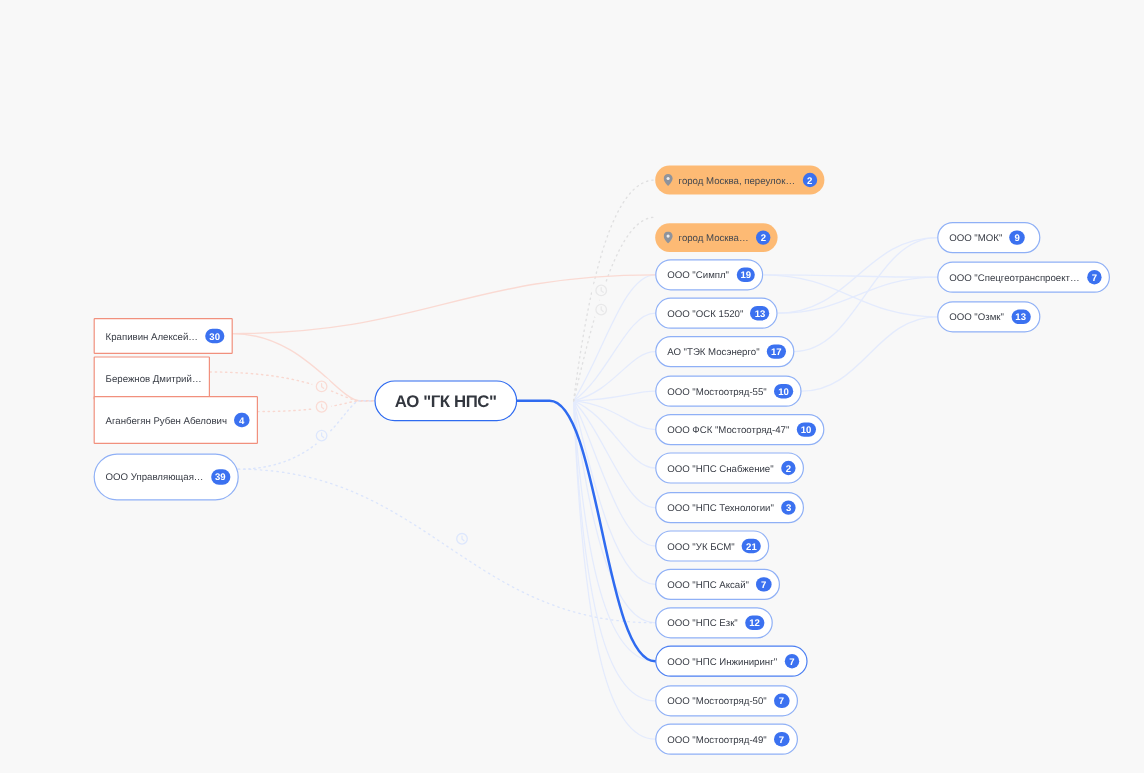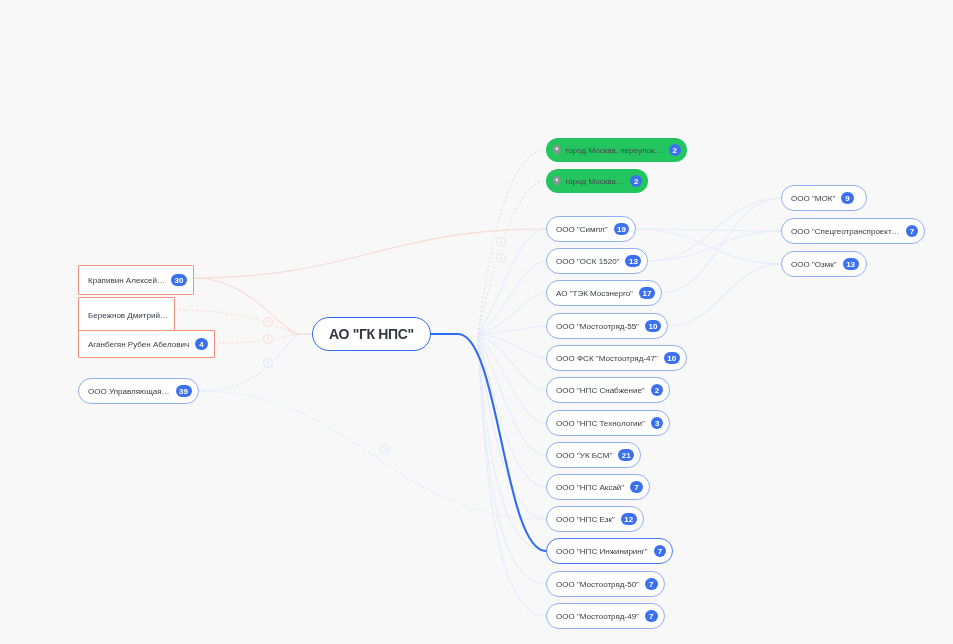--- a/index.html
+++ b/index.html
@@ -11,21 +11,21 @@
   .node{position:absolute;display:inline-flex;align-items:center;box-sizing:border-box;
         background:#ffffff;white-space:nowrap;padding:0 6px 0 9px;}
   .node .lbl{color:#383c45;font-size:8.05px;letter-spacing:-0.01px;}
   .badge{display:inline-flex;align-items:center;justify-content:center;
          background:#3b71f0;color:#fff;border-radius:999px;font-size:8px;
          height:12.6px;min-width:12.6px;padding:0 3.5px;margin-left:6px;box-sizing:border-box;
          font-weight:bold;}
   .n-org{border:1px solid #8fb0f6;border-radius:999px;min-width:86px;}
   .n-org-strong{border:1px solid #4b7ff2;border-radius:999px;}
   .n-person{border:1px solid #f1907d;border-radius:1px;}
-  .n-place{background:#22c55e;border-radius:999px;padding-left:7px;}
+  .n-place{background:#fdba74;border-radius:999px;padding-left:7px;}
   .n-place .lbl{color:#44484f;}
   .n-center{border:1.6px solid #2f6bf0;border-radius:999px;justify-content:center;
             padding:0 16px;}
   .n-center .lbl{font-size:14px;font-weight:bold;color:#33373f;letter-spacing:-0.35px;}
   .pin{margin-right:5px;display:block;}
 </style>
 </head>
 <body>
 
 <div id="canvas">
@@ -90,40 +90,40 @@
       </g>
     </svg>
 <div class="node n-place" style="left: 546px; top: 138px; height: 24px;">
       <svg class="pin" width="7.5" height="10" viewBox="0 0 12 16">
         <path d="M6 0C2.7 0 0 2.7 0 6c0 4.5 6 10 6 10s6-5.5 6-10c0-3.3-2.7-6-6-6z" fill="#8f939b"></path>
         <circle cx="6" cy="6" r="2.1" fill="#eeeeef"></circle>
       </svg>
       <span class="lbl">город Москва, переулок…</span>
       <span class="badge">2</span>
     </div>
-    <div class="node n-place" style="left: 546px; top: 169px; height: 24px;">
+    <div class="node n-place" style="left: 546px; top: 186px; height: 24px;">
       <svg class="pin" width="7.5" height="10" viewBox="0 0 12 16">
         <path d="M6 0C2.7 0 0 2.7 0 6c0 4.5 6 10 6 10s6-5.5 6-10c0-3.3-2.7-6-6-6z" fill="#8f939b"></path>
         <circle cx="6" cy="6" r="2.1" fill="#eeeeef"></circle>
       </svg>
       <span class="lbl">город Москва…</span>
       <span class="badge">2</span>
     </div>
     <div class="node n-person" style="left: 78px; top: 265px; height: 30px;">
       <span class="lbl">Крапивин Алексей…</span>
       <span class="badge">30</span>
     </div>
     <div class="node n-person" style="left: 78px; top: 297px; height: 36px;">
       <span class="lbl">Бережнов Дмитрий…</span>
     </div>
-    <div class="node n-person" style="left: 78px; top: 330px; height: 28px;">
+    <div class="node n-person" style="left: 78px; top: 330px; height: 40px;">
       <span class="lbl">Аганбегян Рубен Абелович</span>
       <span class="badge">4</span>
     </div>
-    <div class="node n-org" style="left: 78px; top: 378px; height: 26px;">
+    <div class="node n-org" style="left: 78px; top: 378px; height: 39px;">
       <span class="lbl">ООО Управляющая…</span>
       <span class="badge">39</span>
     </div>
     <div class="node n-org" style="left: 546px; top: 216px; height: 26px;">
       <span class="lbl">ООО "Симпл"</span>
       <span class="badge">19</span>
     </div>
     <div class="node n-org" style="left: 546px; top: 248px; height: 26px;">
       <span class="lbl">ООО "ОСК 1520"</span>
       <span class="badge">13</span>

